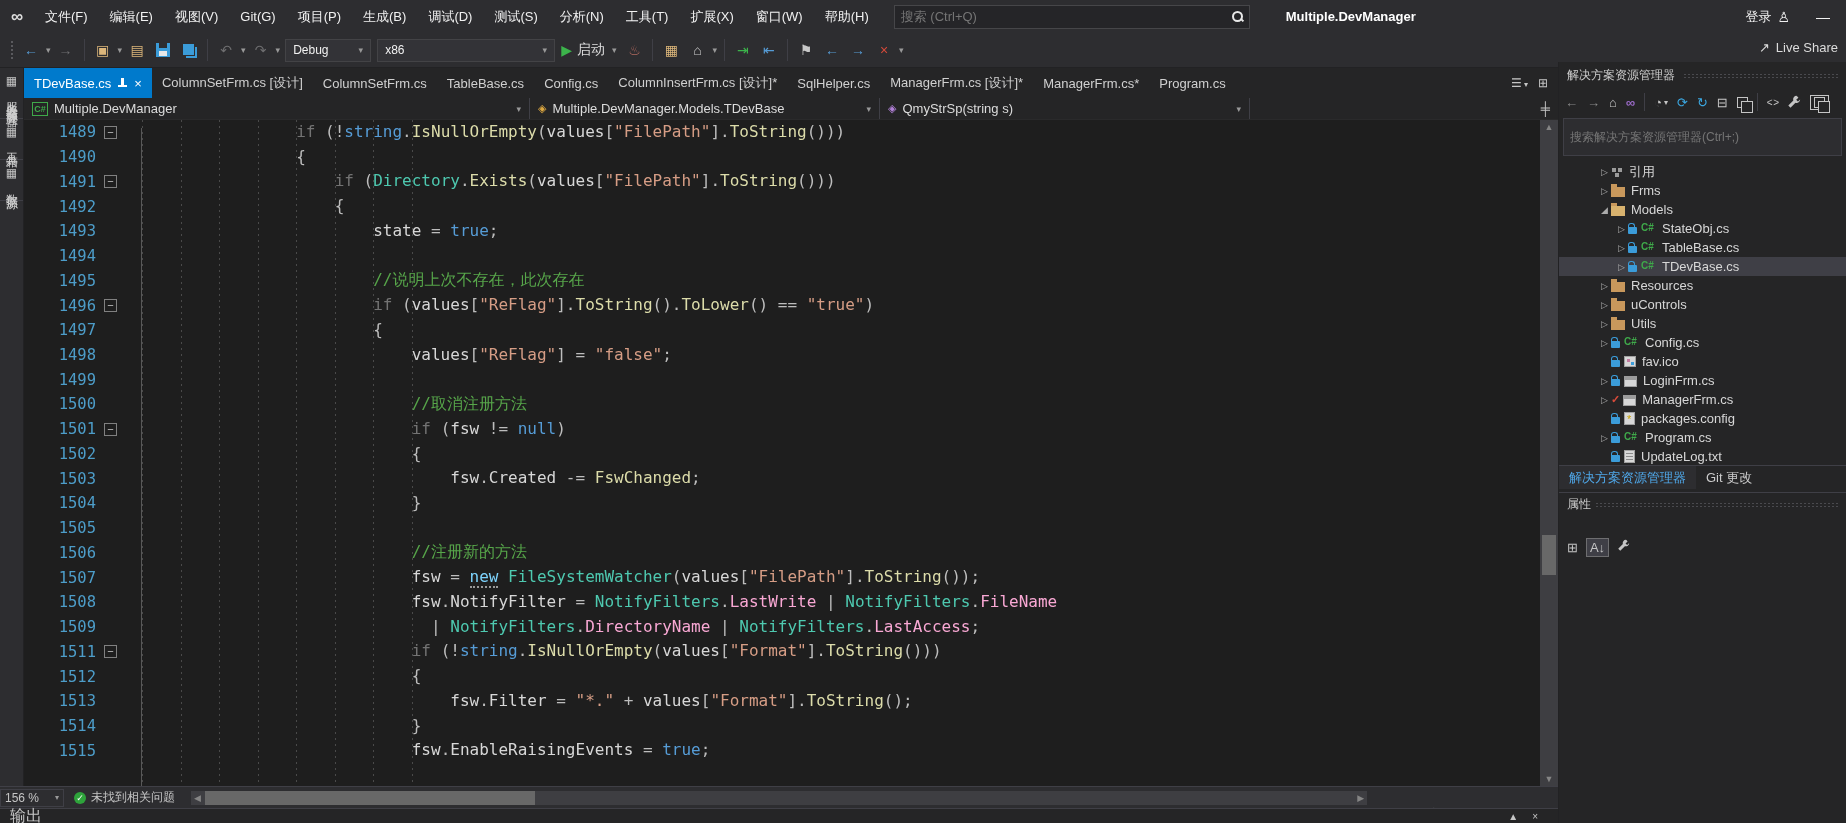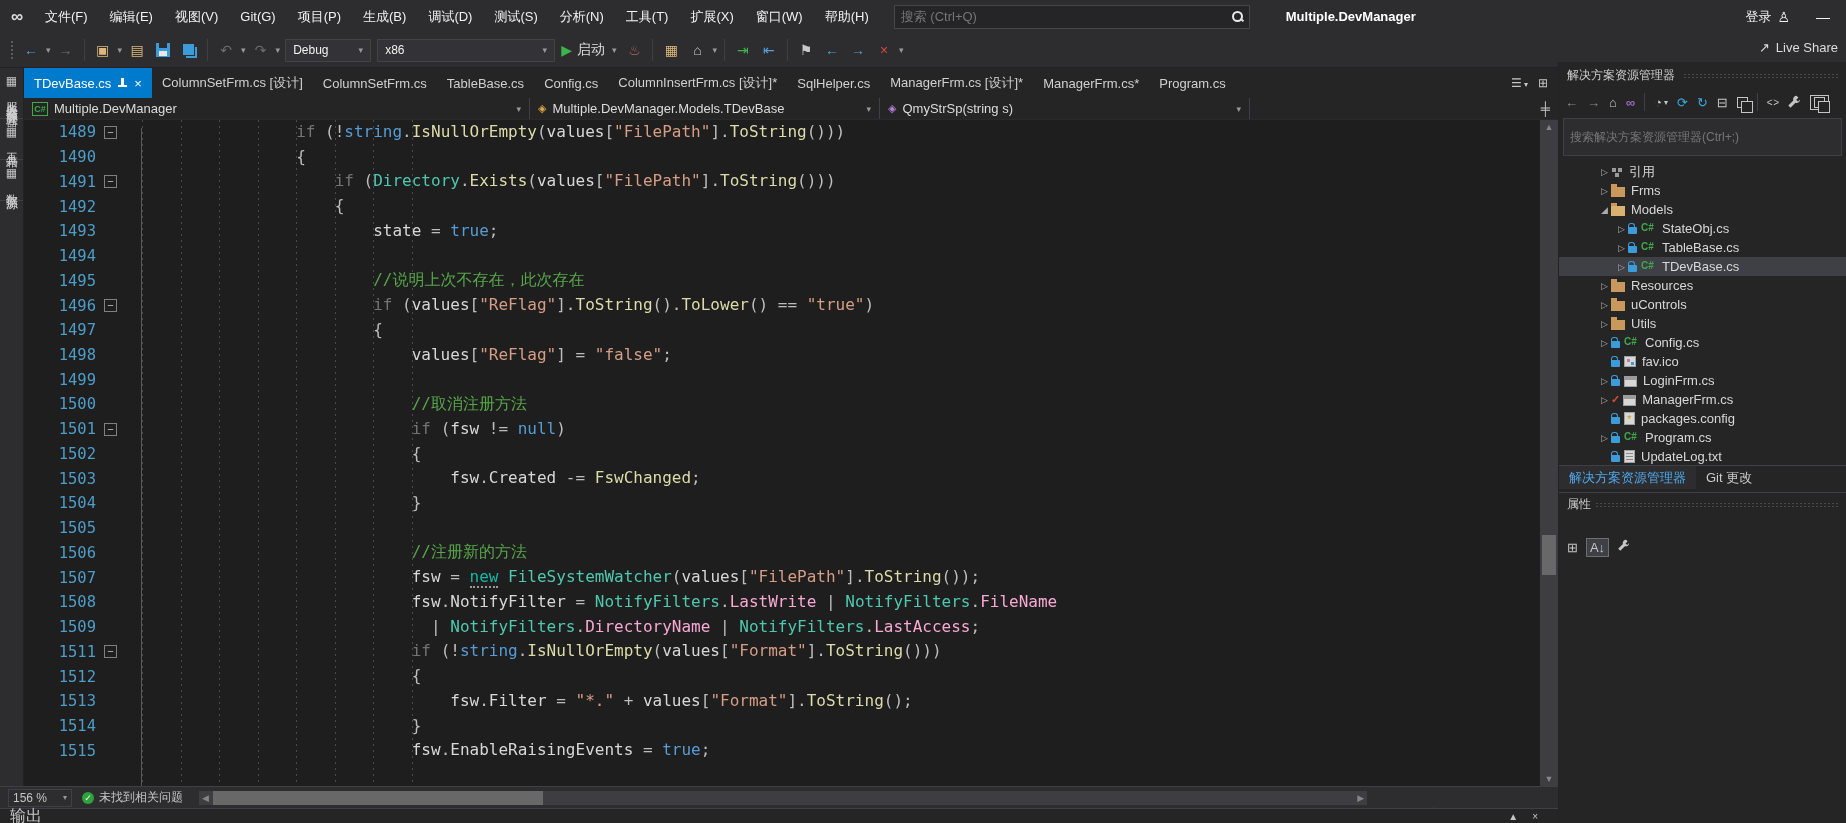--- a/index.html
+++ b/index.html
@@ -71,28 +71,28 @@
   .ln-num { width:76px; text-align:right; padding-right:4px; font-family:"DejaVu Sans Mono","Liberation Mono",monospace; font-size:15.5px; color:#4D9DC9; flex:none; }
   .ln-fold { width:42px; flex:none; position:relative; height:100%; }
   .fold-box { position:absolute; left:4px; top:6px; width:13px; height:13px; border:1px solid #808080; background:#1E1E1E; color:#C5C5C5; font-size:11px; line-height:11px; text-align:center; z-index:3; }
   .fold-line { position:absolute; left:117px; top:8px; bottom:0; width:1px; background:#585858; z-index:1; }
   .ln-code { flex:1; font-family:"DejaVu Sans Mono","Liberation Mono",monospace; font-size:16px; white-space:pre; line-height:24.74px; z-index:2; }
   .guides { position:absolute; left:118px; top:0; bottom:0; right:0; z-index:0; }
   .guide { position:absolute; top:0; bottom:0; width:1px; background-image:repeating-linear-gradient(to bottom,#4A4A4A 0 2px, transparent 2px 6px); }
   .tok-sp { color:#d4d4d4; } .tok-o { color:#BDBDBD; } .tok-i { color:#D7D7D7; }
   .tok-k { color:#569CD6; } .tok-c { color:#737373; } .tok-m { color:#DCDCAA; }
   .tok-t { color:#4EC9B0; } .tok-s { color:#D69D85; } .tok-e { color:#f9a8d4; }
-  .tok-cm { color:#57A64A; } .tok-knew { color:#14b8a6; border-bottom:2px dotted #999; }
+  .tok-cm { color:#57A64A; } .tok-knew { color:#7dd3fc; border-bottom:2px dotted #999; }
   
   .vscroll { position:absolute; left:1540px; top:120px; width:18px; height:666px; background:#3E3E42; }
   .vscroll .arr { position:absolute; left:0; width:18px; text-align:center; color:#858585; font-size:9px; }
   .vs-thumb { position:absolute; left:2px; width:14px; top:415px; height:40px; background:#686868; }
   
   .estatus { position:absolute; left:0; top:786px; width:1558px; height:22px; background:#2D2D30; border-top:1px solid #3F3F46; display:flex; align-items:center; font-size:12px; color:#C5C5C5; }
-  .zoom-combo { margin-left:8px; width:64px; height:18px; background:#2D2D30; border:1px solid #3F3F46; display:flex; align-items:center; padding:0 4px; }
+  .zoom-combo { margin-left:0; width:64px; height:18px; background:#2D2D30; border:1px solid #3F3F46; display:flex; align-items:center; padding:0 4px; }
   .zoom-combo .cbx { margin-left:auto; font-size:8px; color:#999; }
   .health { display:flex; align-items:center; gap:5px; margin-left:10px; }
   .health-dot { width:12px; height:12px; border-radius:50%; background:#2EA33B; color:#fff; font-size:9px; line-height:12px; text-align:center; }
   .hscroll { position:relative; flex:1; height:14px; margin:0 8px 0 16px; background:#3E3E42; }
   .hscroll .arr { position:absolute; top:0; height:14px; line-height:14px; color:#858585; font-size:9px; }
   .hs-thumb { position:absolute; left:14px; top:0; height:14px; width:330px; background:#686868; }
   .pos-cluster { display:flex; gap:8px; padding-right:14px;margin-top:33px; }
   
   .bstrip { position:absolute; left:0; top:808px; width:1558px; height:15px; background:#252526; border-top:1px solid #3F3F46; display:flex; align-items:center; color:#C5C5C5; }
   .bstrip .olabel { padding-left:10px; font-size:16px; }

